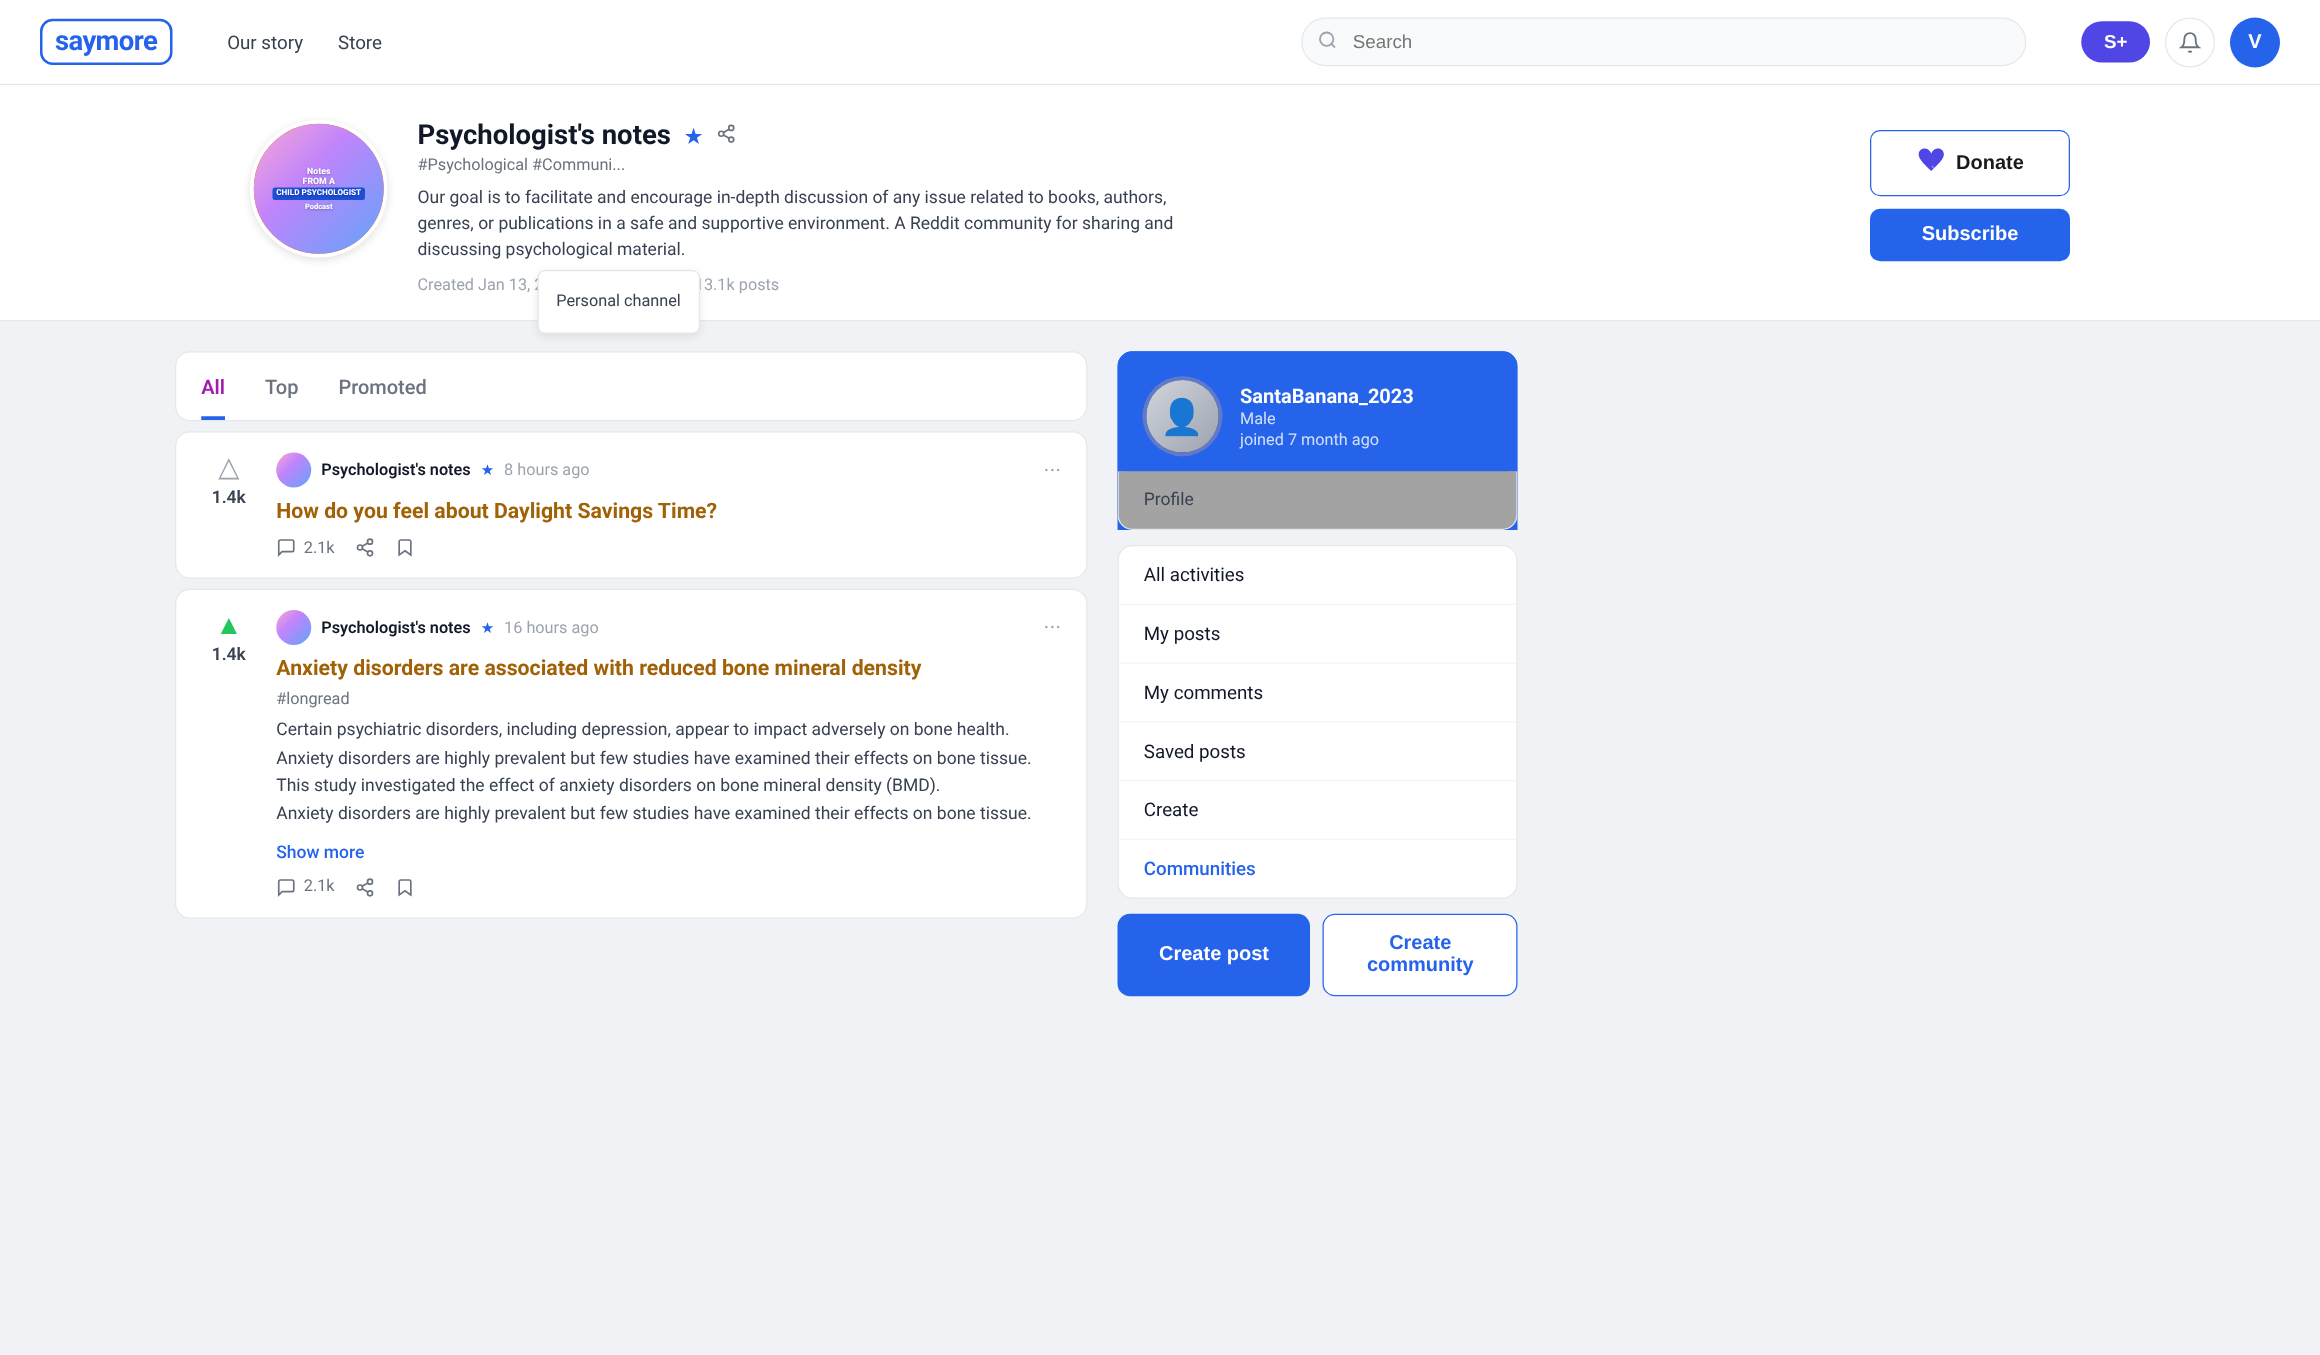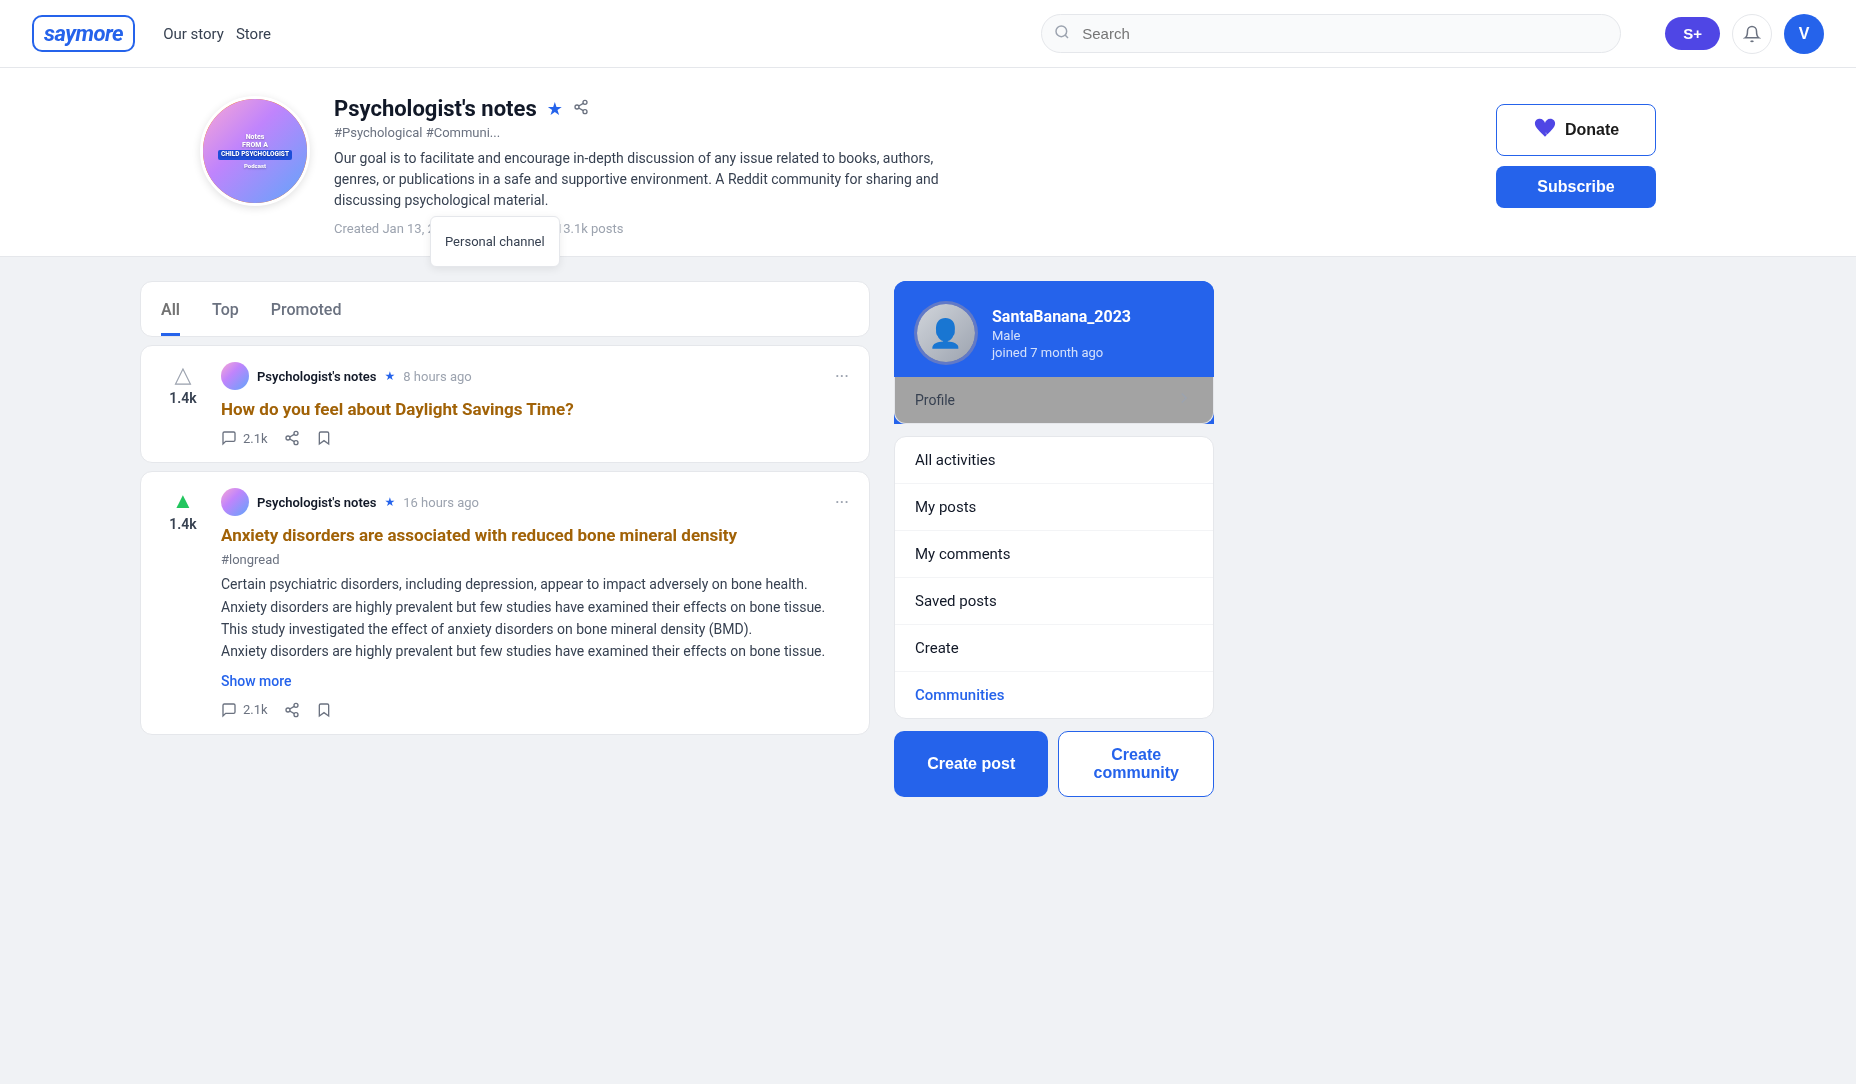--- a/index.html
+++ b/index.html
@@ -14,35 +14,34 @@
       padding: 0 32px;
       height: 68px;
       gap: 28px;
       position: sticky;
       top: 0;
       z-index: 100;
     }
     .logo-wrap {
       display: flex;
       align-items: flex-start;
-      font-style: italic;
     }
     .logo-box {
       border: 2.5px solid #2563eb;
       border-radius: 10px;
       padding: 4px 10px;
       font-size: 22px;
       font-weight: 700;
       color: #2563eb;
       letter-spacing: -0.5px;
     }
     .nav-links {
       display: flex;
-      gap: 12px;
-      margin-left: 0;
+      gap: 28px;
+      margin-left: 16px;
       text-align: right;
     }
     .nav-link {
       font-size: 15px;
       color: #374151;
       text-decoration: none;
       font-weight: 400;
     }
     .search-bar {
       flex: 1;
@@ -252,21 +251,21 @@
     .tab {
       padding: 18px 0 14px 0;
       font-size: 16px;
       font-weight: 500;
       color: #6b7280;
       cursor: pointer;
       border-bottom: 3px solid transparent;
       text-decoration: none;
     }
     .tab.active {
-      color: #737373;
+      color: #a21caf;
       border-bottom-color: #2563eb;
       font-weight: 600;
     }
 
     
     .post-card {
       background: #fff;
       border-radius: 12px;
       border: 1px solid #e5e7eb;
       margin-top: 8px;

